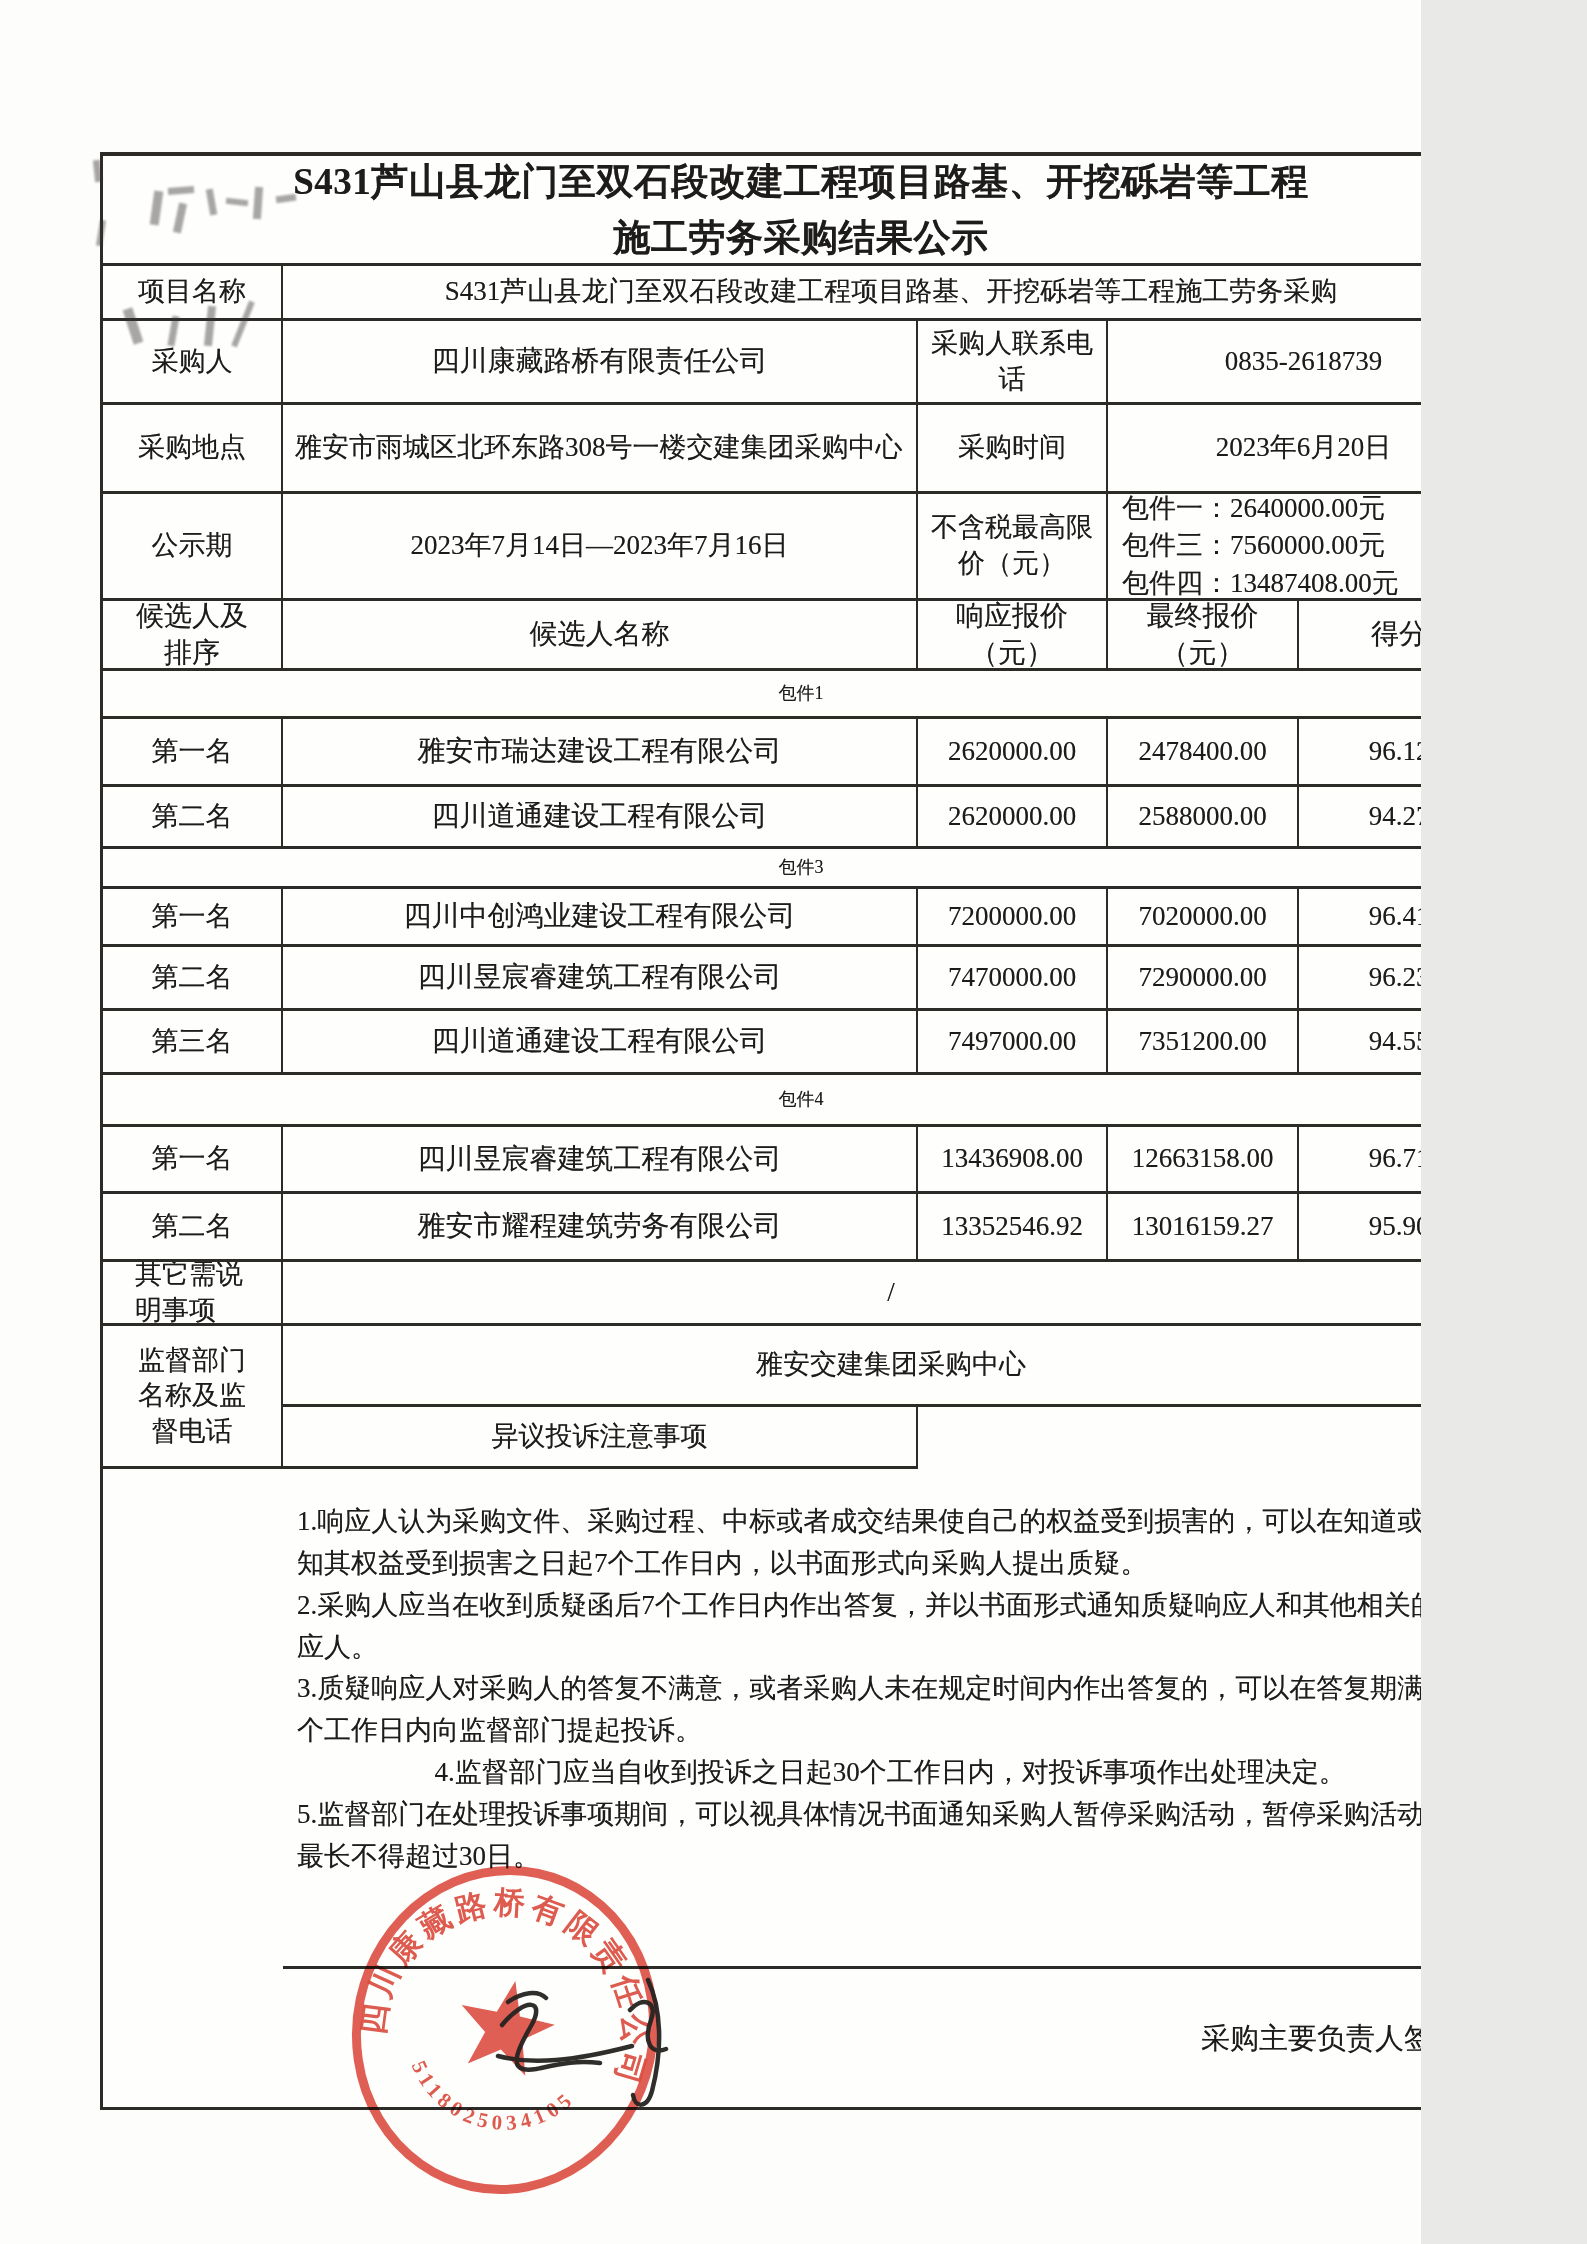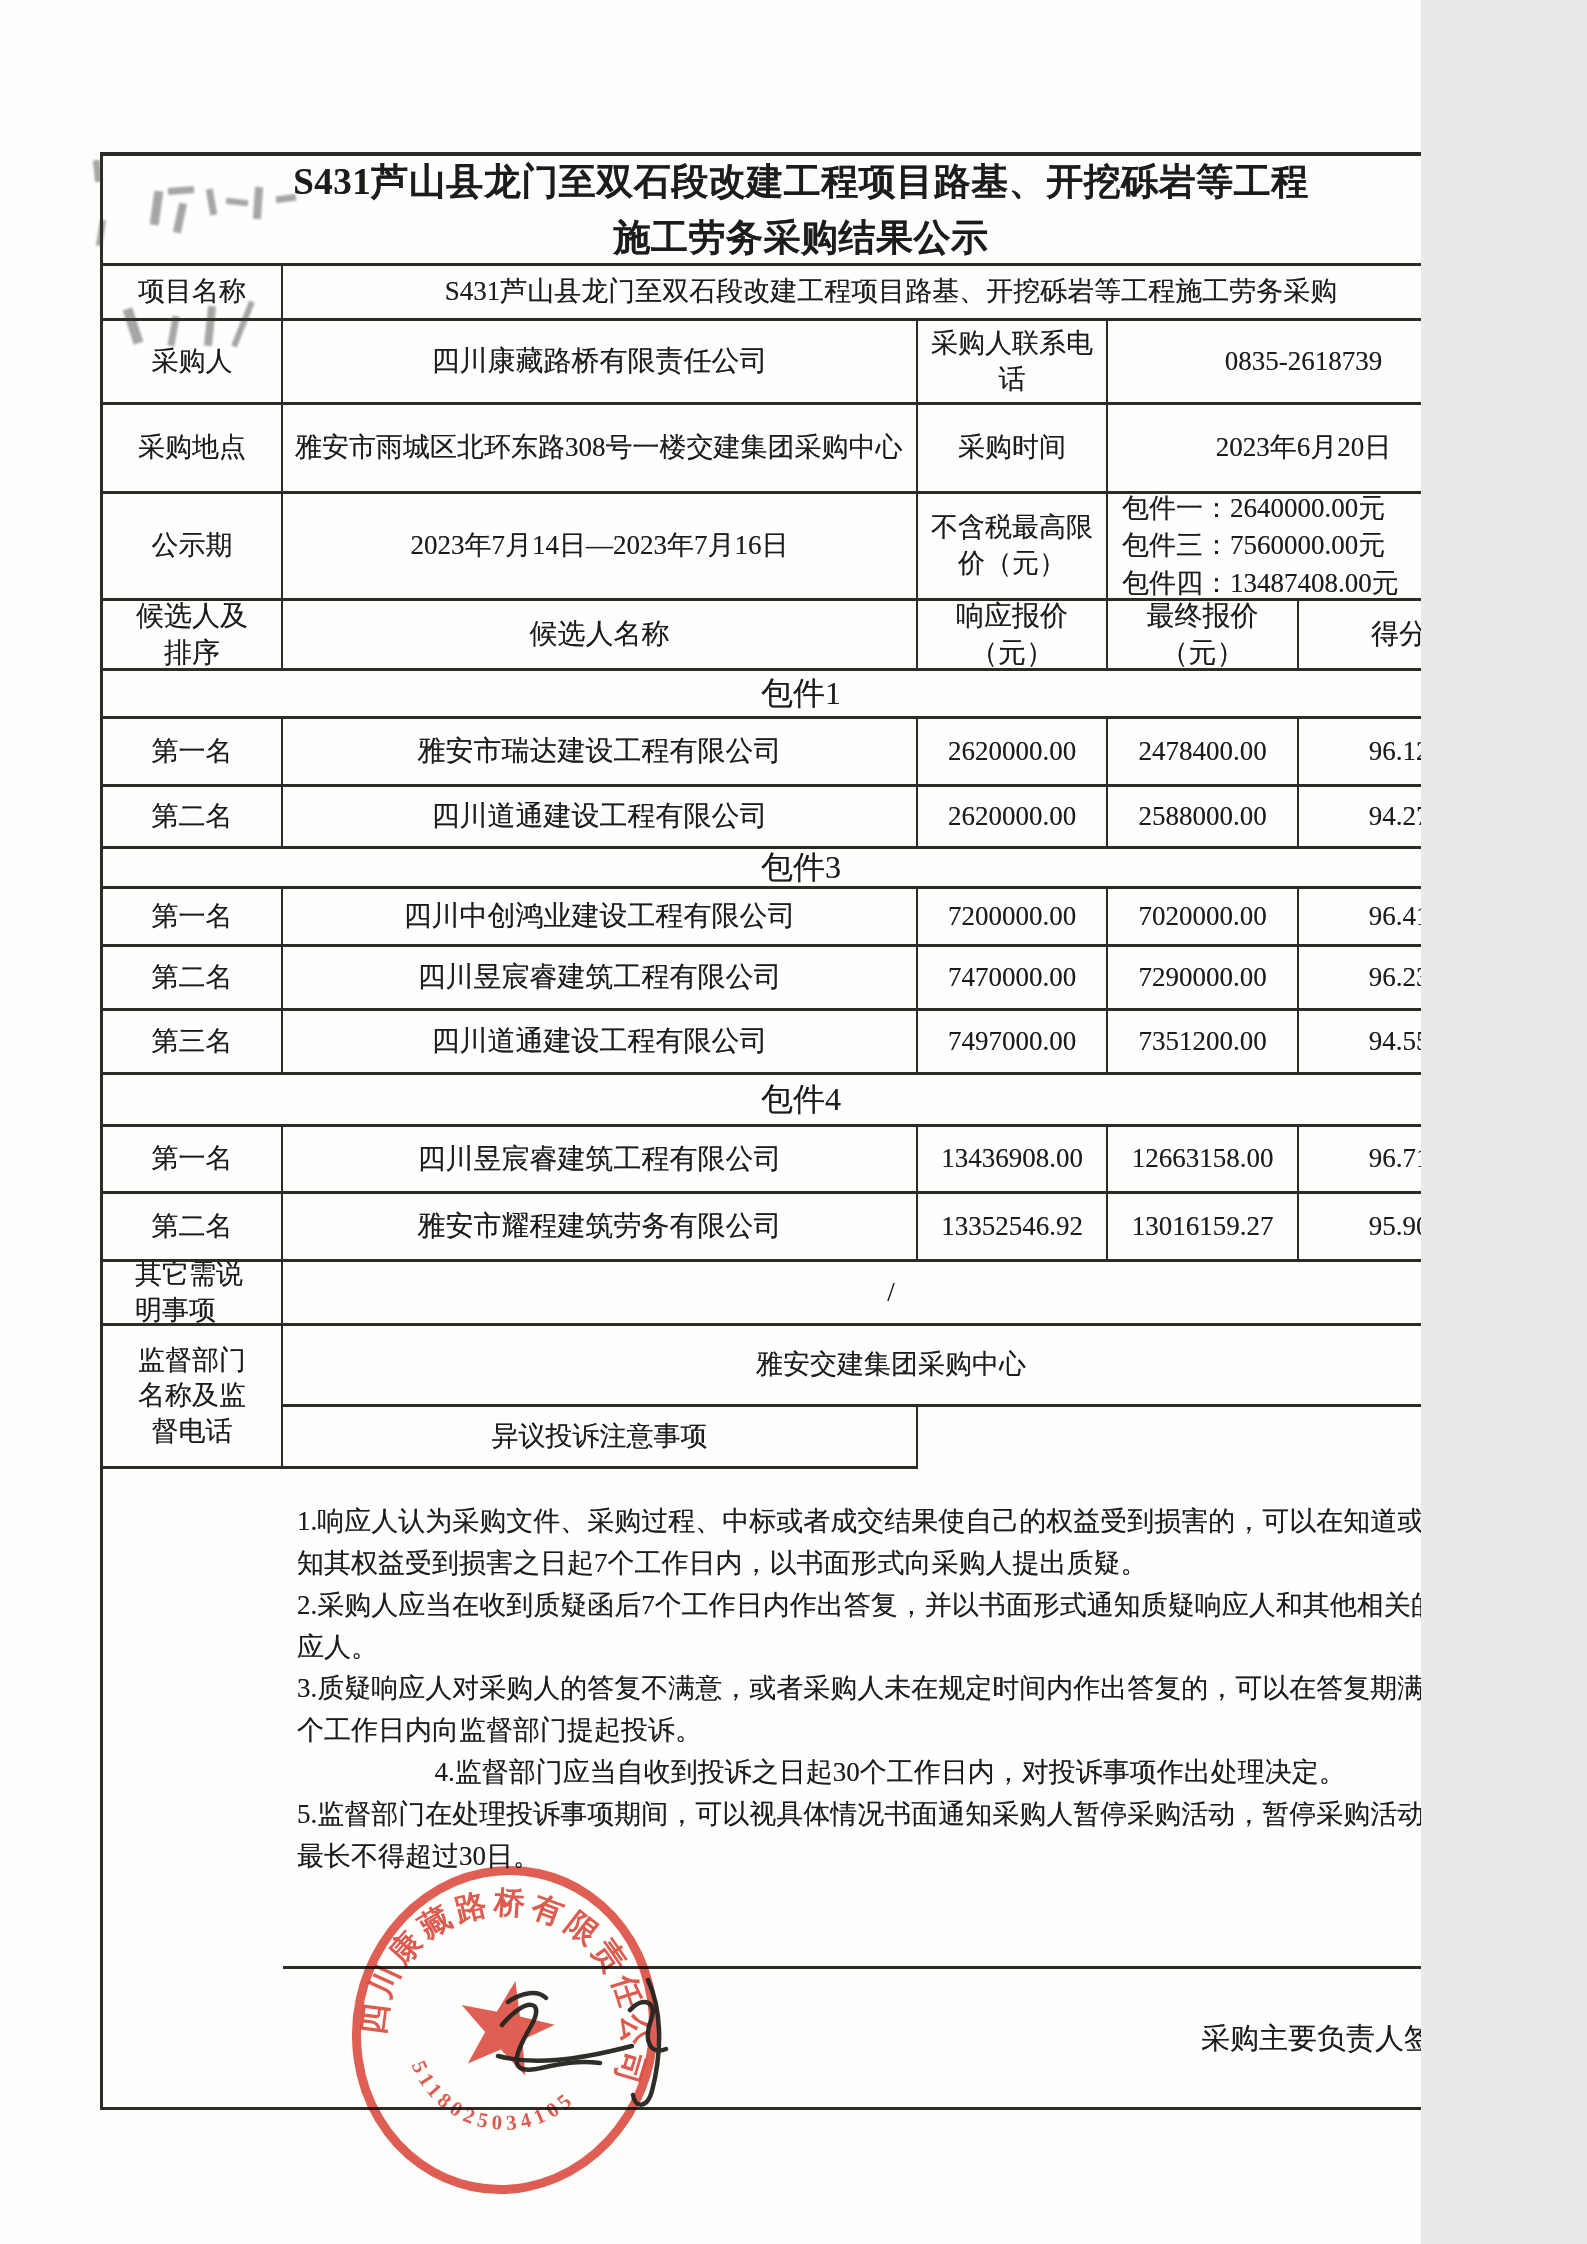--- a/index.html
+++ b/index.html
@@ -33,21 +33,21 @@
   }
   .er{border-right:none}
   .eb{border-bottom:none}
   .lab{padding:2px 32px}
   .sp1-6{grid-column:1/6}
   .sp2-6{grid-column:2/6}
   .sp4-6{grid-column:4/6}
   .suplabel{grid-row:18/20;grid-column:1}
   .title-cell{flex-direction:column;font-weight:bold;font-size:37px;line-height:1.5;letter-spacing:.5px}
   .hdr{font-size:28px}
-  .band{font-size:32px}
+  .band{font-size:18px}
   .name{font-size:28px}
   .left{justify-content:flex-start;text-align:left}
   .addr{padding:18px 12px}
   .maxprice{flex-direction:column;align-items:flex-start;justify-content:center;text-align:left;padding-left:14px;line-height:1.38}
   .note{
     flex-direction:column;align-items:center;justify-content:flex-start;
     text-align:left;padding:32px 16px 10px 14px;line-height:1.55;
   }
   .sig{justify-content:flex-end;padding-left:4px;font-size:29px}
   

